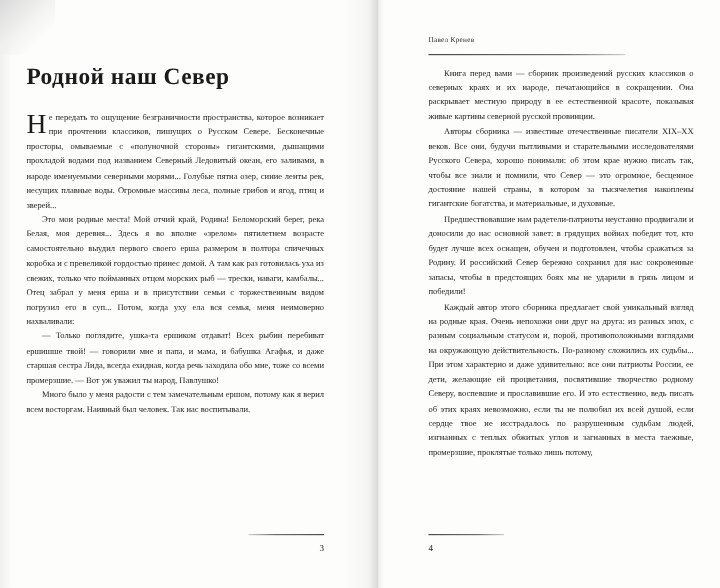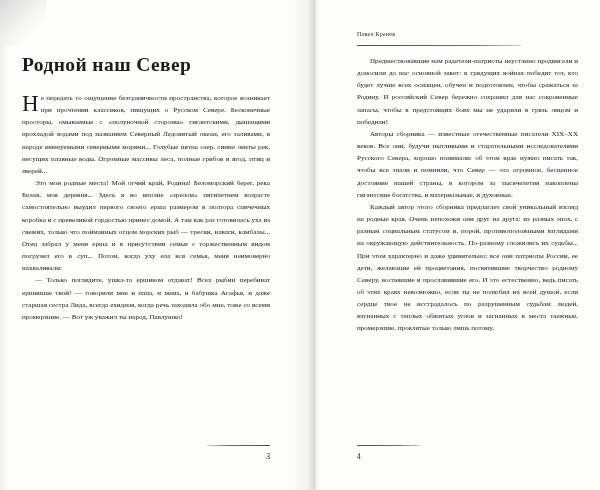--- a/index.html
+++ b/index.html
@@ -158,36 +158,38 @@
     <div class="booktitle">Родной наш Север</div>
 
     <div class="textblock tb-left">
 
       <p class="dropcap-para"><span class="dropcap">Н</span><span>е передать то ощущение безграничности пространства, которое возникает при прочтении классиков, пишущих о Русском Севере. Бесконечные просторы, омываемые с «полуночной стороны» гигантскими, дышащими прохладой  водами под названием Северный Ледовитый океан, его заливами, в народе именуемыми северными морями... Голубые пятна озер, синие ленты рек, несущих плавные воды. Огромные массивы леса, полные грибов и ягод, птиц и зверей...</span></p>
 
       <p>Это мои родные места! Мой отчий край, Родина! Беломорский берег, река Белая, моя деревня... Здесь я во вполне «зрелом» пятилетнем возрасте самостоятельно выудил первого своего ерша размером в полтора спичечных коробка и с превеликой гордостью принес домой. А там как раз готовилась уха из свежих, только что пойманных отцом морских рыб — трески, наваги, камбалы... Отец забрал у меня ерша и в присутствии семьи с торжественным видом погрузил его в суп... Потом, когда уху ела вся семья, меня неимоверно нахваливали:</p>
 
       <p>— Только поглядите, ушка-та ершиком отдават! Всех рыбин перебиват ершишше твой! — говорили мне и папа, и мама, и бабушка Агафья, и даже старшая сестра Лида, всегда ехидная, когда речь заходила обо мне, тоже со всеми промерзшие. — Вот уж уважил ты народ, Павлушко!</p>
 
+      <p>Много было у меня радости с тем замечательным ершом, потому как я верил всем восторгам. Наивный был человек. Так нас воспитывали.</p>
     </div>
 
     <div class="folio-rule folio-rule-left"></div>
     <div class="folio folio-left">3</div>
   </div>
 
   <div class="page page-right"></div>
 
   <div class="runhead">Павел Кренев</div>
   <div class="runhead-rule"></div>
 
   <div class="textblock tb-right">
+    <p>Книга перед вами — сборник произведений русских классиков о северных краях и их народе, печатающийся в сокращении. Она раскрывает местную природу в ее естественной красоте, показывая живые картины северной русской провинции.</p>
+
+    <p>Авторы сборника — известные отечественные писатели XIX–XX веков. Все они, будучи пытливыми и старательными исследователями Русского Севера, хорошо понимали: об этом крае нужно писать так, чтобы все знали и помнили, что Север — это огромное, бесценное достояние нашей страны, в котором за тысячелетия накоплены гигантские богатства, и материальные, и духовные.</p>
 
     <p>Предшествовавшие нам радетели-патриоты неустанно продвигали и доносили до нас основной завет: в грядущих войнах победит тот, кто будет лучше всех оснащен, обучен и подготовлен, чтобы сражаться за Родину. И российский Север бережно сохранил для нас сокровенные запасы, чтобы в предстоящих боях мы не ударили в грязь лицом и победили!</p>
-
-    <p>Авторы сборника — известные отечественные писатели XIX–XX веков. Все они, будучи пытливыми и старательными исследователями Русского Севера, хорошо понимали: об этом крае нужно писать так, чтобы все знали и помнили, что Север — это огромное, бесценное достояние нашей страны, в котором за тысячелетия накоплены гигантские богатства, и материальные, и духовные.</p>
 
     <p>Каждый автор этого сборника предлагает свой уникальный взгляд на родные края. Очень непохожи они друг на друга: из разных эпох, с разным социальным статусом и, порой, противоположными взглядами на окружающую действительность. По-разному сложились их судьбы... При этом характерно и даже удивительно: все они патриоты России, ее дети, желающие ей процветания, посвятившие творчество родному Северу, воспевшие и прославившие его. И это естественно, ведь писать об этих краях невозможно, если ты не полюбил их всей душой, если сердце твое не исстрадалось по разрушенным судьбам людей, изгнанных с теплых обжитых углов и загнанных в места таежные, промерзшие, проклятые только лишь потому,</p>
   </div>
 
   <div class="folio-rule folio-rule-right"></div>
   <div class="folio folio-right">4</div>
 
   <div class="gutter"></div>
 
 </div>

